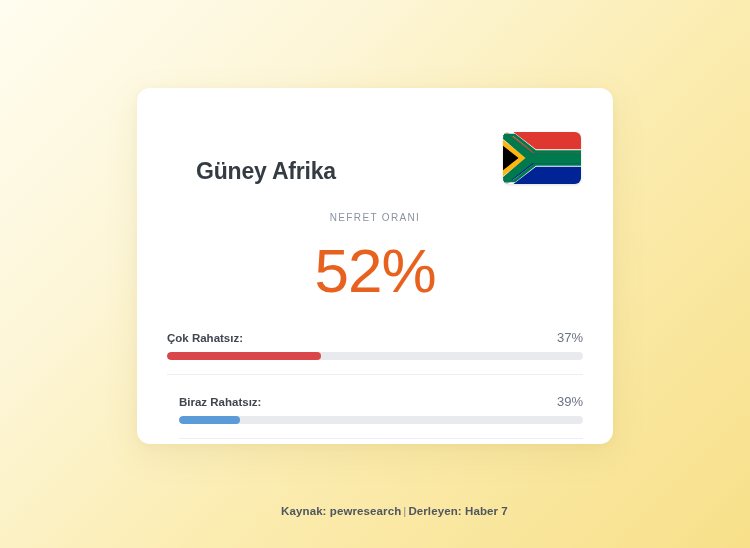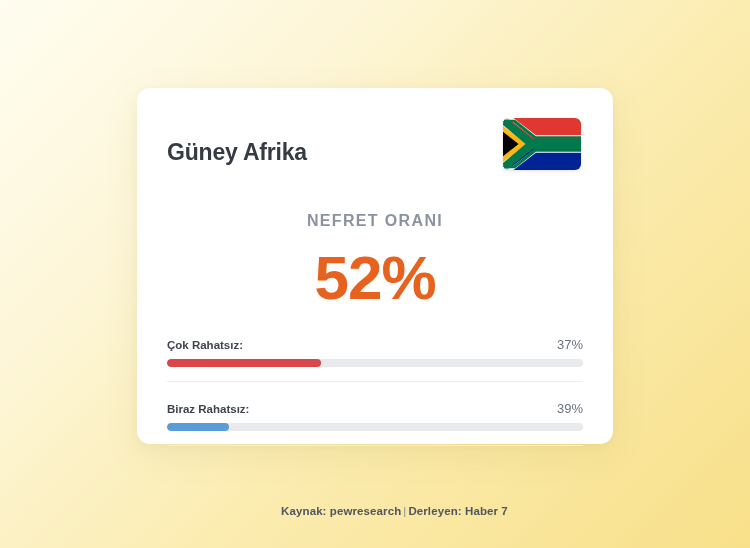--- a/index.html
+++ b/index.html
@@ -35,24 +35,25 @@
     background: #ffffff;
     border-radius: 13px;
     box-shadow: 0 10px 34px rgba(150, 130, 40, 0.10),
                 0 2px 8px rgba(150, 130, 40, 0.06);
     padding: 0;
   }
 
   
   .card-header {
     display: flex;
-    align-items: flex-start;
+    align-items: flex-end;
     justify-content: space-between;
     padding: 30px 32px 0 30px;
     height: 96px;
+    margin-left: 29px;
   }
 
   .country-title {
     font-size: 23px;
     font-weight: bold;
     color: #343b43;
     letter-spacing: -0.2px;
     line-height: 1.1;
     padding-top: 22px;
   }
@@ -68,46 +69,47 @@
   }
   .flag-wrap svg { display: block; width: 100%; height: 100%; }
 
   
   .metric-block {
     text-align: center;
     padding-top: 28px;
   }
 
   .metric-label {
-    font-size: 16px;
+    font-size: 10px;
     letter-spacing: 1.35px;
     color: #8b93a1;
-    font-weight: bold;
+    font-weight: normal;
     text-transform: uppercase;
   }
 
   .metric-value {
     font-size: 62px;
-    font-weight: bold;
+    font-weight: normal;
     color: #e8621f;
     line-height: 1.0;
     margin-top: 17px;
     letter-spacing: -1px;
   }
 
   
   .bars {
     padding: 14px 30px 0 30px;
   }
 
   .bar-row {
     padding-top: 14px;
   }
   .bar-row + .bar-row {
     margin-top: 5px;
+    margin-left: 12px;
   }
 
   .bar-head {
     display: flex;
     align-items: baseline;
     justify-content: space-between;
     margin-bottom: 7px;
   }
 
   .bar-name {

